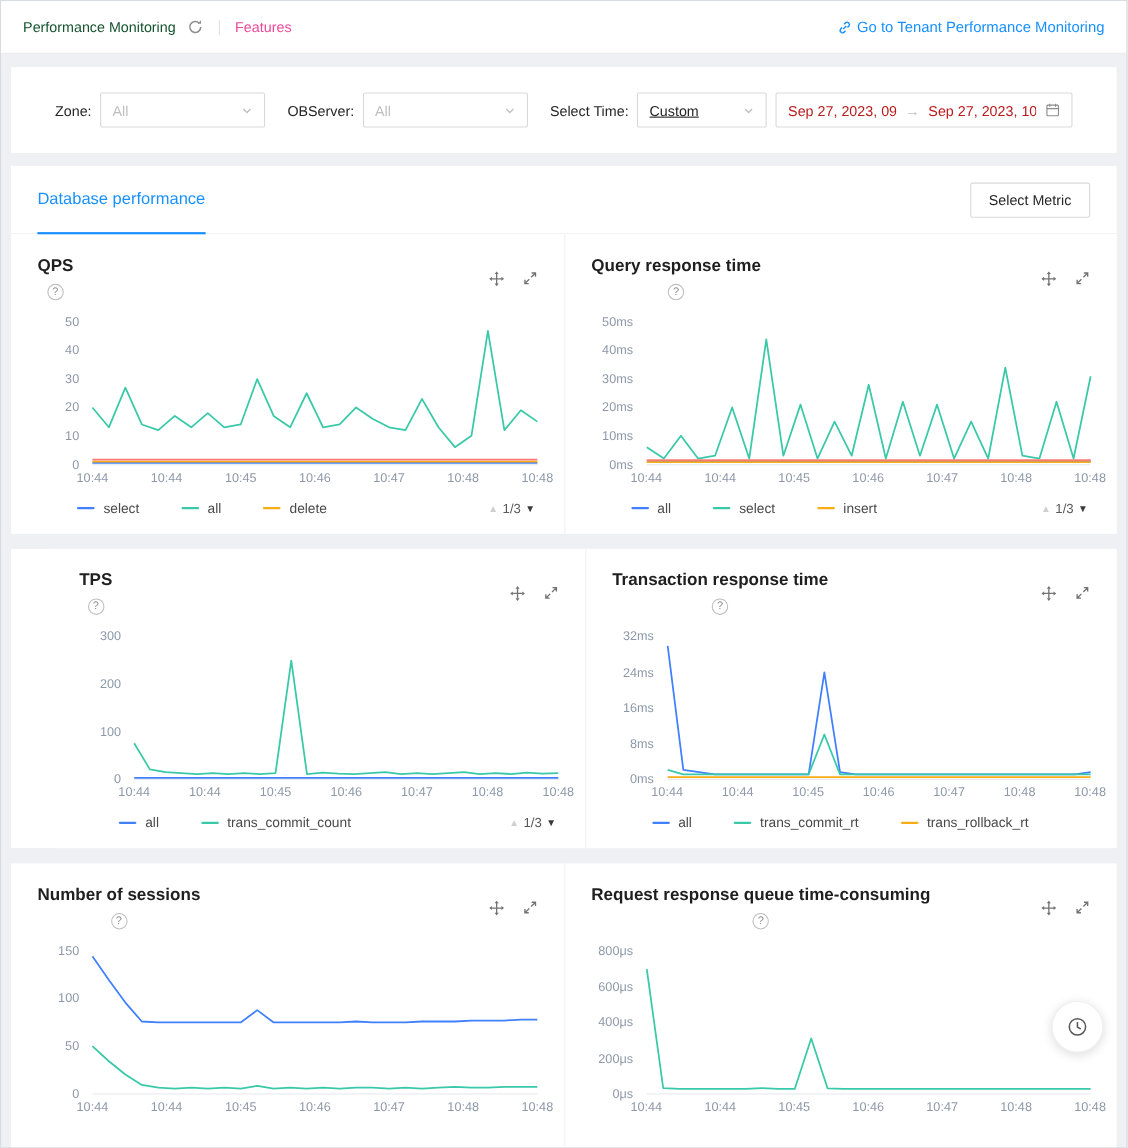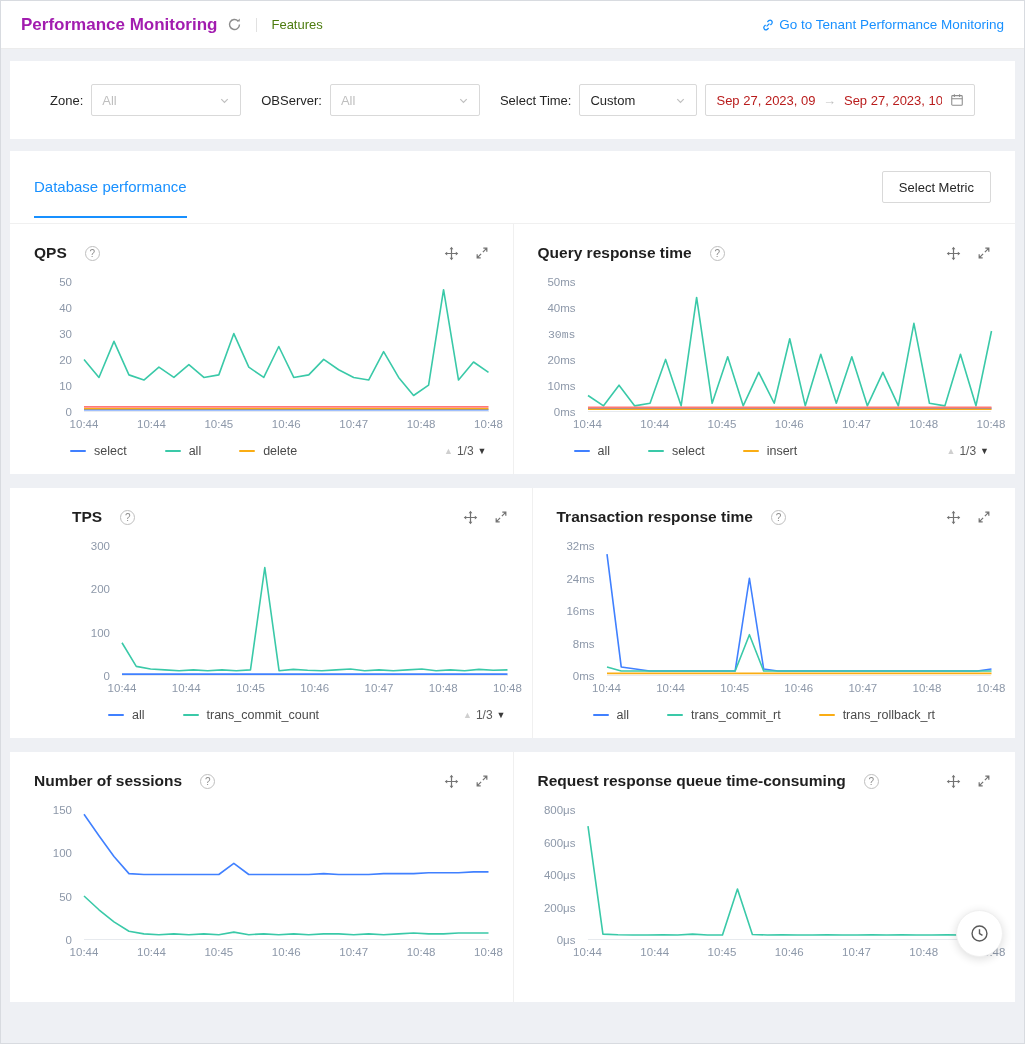--- a/index.html
+++ b/index.html
@@ -10,62 +10,62 @@
     border:1px solid #d8dbe0;
     overflow:hidden;
     position:relative;
     color:#262626;
   }
   
   .app-header {
     height:48px; background:#fff; border-bottom:1px solid #ececec;
     display:flex; align-items:center; padding:0 20px;
   }
-  .app-title { font-size:17px; font-weight:700; color:#a21caf; margin-right:10px; }
+  .app-title { font-size:13px; font-weight:400; color:#14532d; margin-right:10px; }
   .refresh-icon { color:#8c8c8c; display:flex; margin-right:14px; cursor:pointer; }
   .head-divider { width:1px; height:14px; background:#e1e1e1; margin-right:14px; }
-  .features-link { font-size:13px; color:#4d7c0f; cursor:pointer; }
+  .features-link { font-size:13px; color:#ec4899; cursor:pointer; }
   .head-spacer { flex:1; }
   .tenant-link { display:flex; align-items:center; gap:4px; color:#1890ff; font-size:13.5px; cursor:pointer; }
   
   .card { background:#fff; margin:12px 9px 0; }
   
   .filter-head { height:60px; display:flex; align-items:center; padding:0 24px; border-bottom:1px solid #f0f0f0; }
   .filter-title { font-size:15px; font-weight:700; color:#1f1f1f; }
   .auto-refresh { margin-left:auto; display:flex; align-items:center; gap:10px; font-size:13px; color:#262626; }
   .switch { width:40px; height:20px; border-radius:10px; background:#d8dee6; position:relative; cursor:pointer; }
   .switch::after { content:""; position:absolute; right:2px; top:2px; width:16px; height:16px; border-radius:50%;
                    background:#fff; box-shadow:0 1px 3px rgba(0,0,0,.25); }
   .filter-row { height:78px; display:flex; align-items:center; padding-left:40px; }
   .f-label { font-size:13px; color:#262626; margin-right:8px; white-space:nowrap; }
   .select { height:32px; border:1px solid #d9d9d9; border-radius:2px; background:#fff;
             display:flex; align-items:center; padding:0 10px; cursor:pointer; }
   .select .val { flex:1; font-size:13px; }
   .select .val.placeholder { color:#bfbfbf; }
   .select .chev { color:#bfbfbf; display:flex; }
   .sel-zone, .sel-observer { width:150px; margin-right:20px; }
-  .sel-time { width:118px; margin-right:8px; }
+  .sel-time { width:118px; margin-right:8px;text-decoration:underline; }
   .date-range { height:32px; width:270px; border:1px solid #d9d9d9; border-radius:2px; background:#fff;
                 display:flex; align-items:center; padding:0 10px; gap:8px; cursor:pointer; }
   .date-range .dval { font-size:13px; color:#b91c1c; white-space:nowrap; overflow:hidden; width:102px; }
   .date-range .darrow { color:#bfbfbf; font-size:13px; }
   .date-range .cal { color:#8c8c8c; display:flex; margin-left:auto; }
   
-  .tab-bar { height:73px; display:flex; align-items:center; padding:0 24px; border-bottom:1px solid #f0f0f0; }
+  .tab-bar { height:62px; display:flex; align-items:center; padding:0 24px; border-bottom:1px solid #f0f0f0; }
   .tab { height:62px; display:flex; align-items:center; font-size:15px; color:#333; cursor:pointer;
          border-bottom:2px solid transparent; margin-right:40px; }
   .tab.active { color:#1890ff; border-bottom-color:#1890ff; font-weight:500; }
   .select-metric-btn { margin-left:auto; height:32px; padding:0 16px; border:1px solid #d9d9d9; border-radius:2px;
                        background:#fff; font-size:13px; color:#262626; cursor:pointer; font-family:inherit; }
   
   .chart-row { display:flex; background:#fff; }
   .chart-cell { width:50%; padding:20px 24px 14px; }
   .chart-cell + .chart-cell { border-left:1px solid #f0f0f0; }
   .chart-head { display:flex; align-items:center; }
-  .chart-title { font-size:15.5px; font-weight:700; color:#1f1f1f; display:flex; align-items:center; gap:18px; }
+  .chart-title { font-size:15.5px; font-weight:700; color:#1f1f1f; display:flex; align-items:center; gap:7px;flex-direction:column; }
   .help { width:15px; height:15px; border:1px solid #bfbfbf; border-radius:50%; color:#8c8c8c;
           font-size:10px; display:inline-flex; align-items:center; justify-content:center; cursor:pointer; font-weight:400; }
   .chart-actions { margin-left:auto; display:flex; gap:16px; color:#737373; }
   .chart-actions span { display:flex; cursor:pointer; }
   .chart-body { display:flex; margin-top:20px; }
   .y-axis { width:42px; position:relative; height:130px; margin-right:8px; }
   .ytick { position:absolute; right:4px; transform:translateY(50%); font-size:11.5px; color:#8d98a9; white-space:nowrap; }
   .plot-wrap { flex:1; position:relative; height:130px; border-bottom:1px solid #e7eaee; }
   .plot { position:absolute; left:0; top:0; width:100%; height:100%; overflow:visible; }
   .x-axis { position:absolute; top:136px; left:0; right:0; height:16px; }
@@ -241,21 +241,21 @@
                 <path d="M9.5 2.5h4v4M13.5 2.5L9 7M6.5 13.5h-4v-4M2.5 13.5L7 9"></path>
               </svg>
             </span>
         </div>
       </div>
       <div class="chart-body">
         <div class="y-axis">
             <span class="ytick" style="bottom: 0%;">0ms</span>
             <span class="ytick" style="bottom: 20%;">10ms</span>
             <span class="ytick" style="bottom: 40%;">20ms</span>
-            <span class="ytick" style="bottom: 60%; font-family: Liberation Mono, monospace;">30ms</span>
+            <span class="ytick" style="bottom: 60%;">30ms</span>
             <span class="ytick" style="bottom: 80%;">40ms</span>
             <span class="ytick" style="bottom: 100%;">50ms</span>
           </div>
         <div class="plot-wrap">
           <svg class="plot" viewBox="0 0 1000 1000" preserveAspectRatio="none">
               <polyline points="0.0,880.0 38.5,960.0 76.9,800.0 115.4,960.0 153.8,940.0 192.3,600.0 230.8,960.0 269.2,120.0 307.7,940.0 346.2,580.0 384.6,960.0 423.1,700.0 461.5,940.0 500.0,440.0 538.5,960.0 576.9,560.0 615.4,940.0 653.8,580.0 692.3,960.0 730.8,700.0 769.2,960.0 807.7,320.0 846.2,940.0 884.6,960.0 923.1,560.0 961.5,960.0 1000.0,380.0" fill="none" stroke="#3ac9a8" stroke-width="1.6" stroke-linejoin="round" vector-effect="non-scaling-stroke"></polyline>
               <polyline points="0.0,980.0 38.5,980.0 76.9,980.0 115.4,980.0 153.8,980.0 192.3,980.0 230.8,980.0 269.2,980.0 307.7,980.0 346.2,980.0 384.6,980.0 423.1,980.0 461.5,980.0 500.0,980.0 538.5,980.0 576.9,980.0 615.4,980.0 653.8,980.0 692.3,980.0 730.8,980.0 769.2,980.0 807.7,980.0 846.2,980.0 884.6,980.0 923.1,980.0 961.5,980.0 1000.0,980.0" fill="none" stroke="#4080ff" stroke-width="1.6" stroke-linejoin="round" vector-effect="non-scaling-stroke"></polyline>
               <polyline points="0.0,986.0 38.5,986.0 76.9,986.0 115.4,986.0 153.8,986.0 192.3,986.0 230.8,986.0 269.2,986.0 307.7,986.0 346.2,986.0 384.6,986.0 423.1,986.0 461.5,986.0 500.0,986.0 538.5,986.0 576.9,986.0 615.4,986.0 653.8,986.0 692.3,986.0 730.8,986.0 769.2,986.0 807.7,986.0 846.2,986.0 884.6,986.0 923.1,986.0 961.5,986.0 1000.0,986.0" fill="none" stroke="#faad14" stroke-width="1.6" stroke-linejoin="round" vector-effect="non-scaling-stroke"></polyline>
               <polyline points="0.0,972.0 38.5,972.0 76.9,972.0 115.4,972.0 153.8,972.0 192.3,972.0 230.8,972.0 269.2,972.0 307.7,972.0 346.2,972.0 384.6,972.0 423.1,972.0 461.5,972.0 500.0,972.0 538.5,972.0 576.9,972.0 615.4,972.0 653.8,972.0 692.3,972.0 730.8,972.0 769.2,972.0 807.7,972.0 846.2,972.0 884.6,972.0 923.1,972.0 961.5,972.0 1000.0,972.0" fill="none" stroke="#ff7875" stroke-width="1.6" stroke-linejoin="round" vector-effect="non-scaling-stroke"></polyline>
             </svg>

